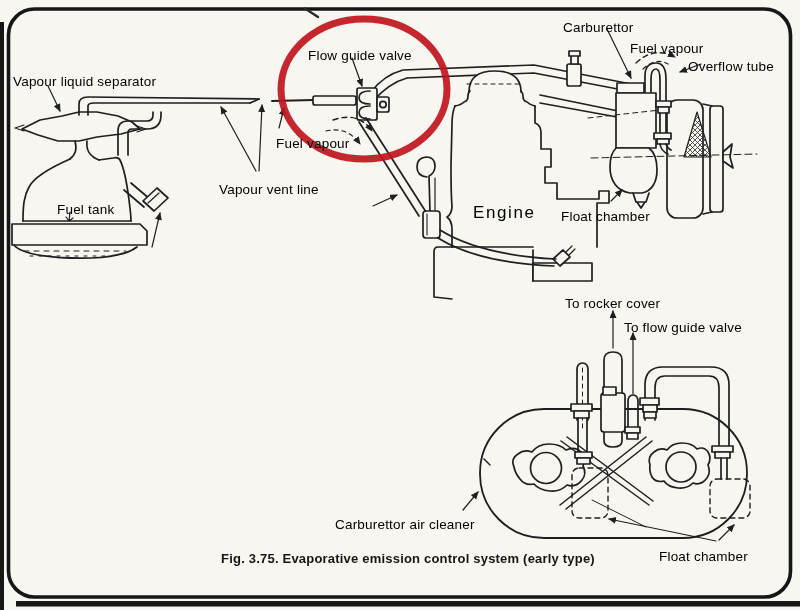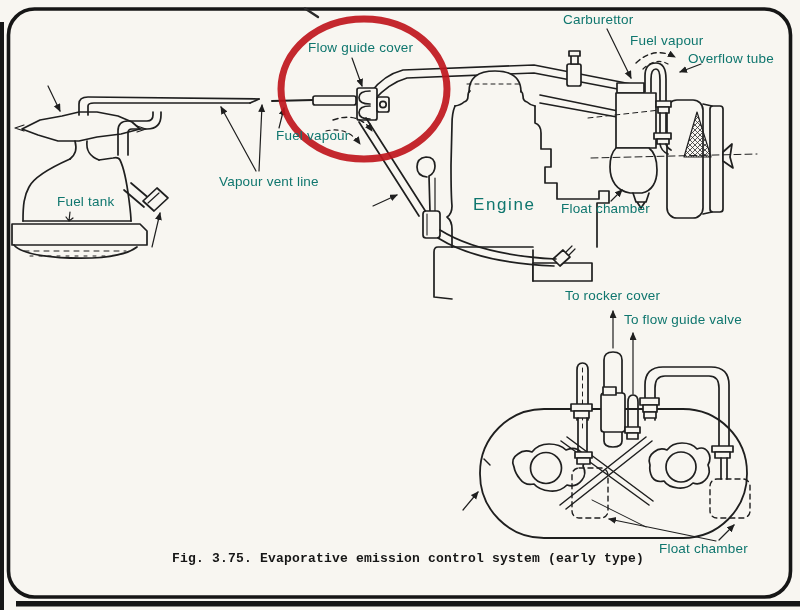--- a/index.html
+++ b/index.html
@@ -4,28 +4,28 @@
 <style>
   html,body{margin:0;padding:0;}
   body{
     width:800px;height:610px;position:relative;overflow:hidden;
     background:#f8f6f1;
     font-family:"Liberation Sans","DejaVu Sans",sans-serif;
   }
   .stage{position:absolute;inset:0;width:800px;height:610px;}
   svg{position:absolute;left:0;top:0;}
   .lbl{
-    position:absolute;font-size:13.5px;color:#0f766e;white-space:nowrap;
-    letter-spacing:.2px;line-height:15px;
+    position:absolute;font-size:13.5px;color:#000000;white-space:nowrap;
+    letter-spacing:.2px;line-height:15px;margin-top:8px;
   }
   .lbl.sm{font-size:17px;}
   .lbl.engine{letter-spacing:1.6px;}
   .caption{
     position:absolute;left:110px;top:550px;width:596px;text-align:center;
-    font-weight:bold;font-size:13px;color:#161616;line-height:17px;letter-spacing:.2px;font-family:Liberation Mono, monospace;
+    font-weight:bold;font-size:13px;color:#161616;line-height:17px;letter-spacing:.2px;
   }
 </style>
 </head>
 <body>
 
 <div class="stage">
 
 <svg width="800" height="610" viewBox="0 0 800 610">
   <defs>
     <marker id="ah" markerUnits="userSpaceOnUse" markerWidth="10" markerHeight="10" refX="7" refY="3.5" orient="auto">
@@ -195,30 +195,32 @@
       <path d="M633,394 L633,333" marker-end="url(#ah)"></path>
       <path d="M463,510 L478,492" marker-end="url(#ah)"></path>
       <path d="M719,540 L734,525" marker-end="url(#ah)"></path>
       <path d="M716,541 L609,519" marker-end="url(#ah)"></path>
     </g>
 
     <ellipse cx="364" cy="89" rx="83" ry="70" stroke-width="7" opacity="0.92" stroke="#bf161d"></ellipse>
   </g>
 </svg>
 
-<div class="lbl" style="left:308px;top:40px">Flow guide cover</div>
+<div class="lbl" style="left:13px;top:66px">Vapour liquid separator</div>
+<div class="lbl" style="left:308px;top:40px">Flow guide valve</div>
 <div class="lbl" style="left:563px;top:12px">Carburettor</div>
 <div class="lbl" style="left:630px;top:33px">Fuel vapour</div>
 <div class="lbl" style="left:688px;top:51px">Overflow tube</div>
 <div class="lbl" style="left:276px;top:128px">Fuel vapour</div>
 <div class="lbl" style="left:219px;top:174px">Vapour vent line</div>
 <div class="lbl" style="left:57px;top:194px">Fuel tank</div>
 <div class="lbl sm engine" style="left:473px;top:197px">Engine</div>
 <div class="lbl" style="left:561px;top:201px">Float chamber</div>
 <div class="lbl" style="left:565px;top:288px">To rocker cover</div>
 <div class="lbl" style="left:624px;top:312px">To flow guide valve</div>
+<div class="lbl" style="left:335px;top:509px">Carburettor air cleaner</div>
 <div class="lbl" style="left:659px;top:541px">Float chamber</div>
 
 <div class="caption">
   <div>Fig. 3.75. Evaporative emission control system (early type)</div>
 </div>
 
 </div>
 
 </body></html>

